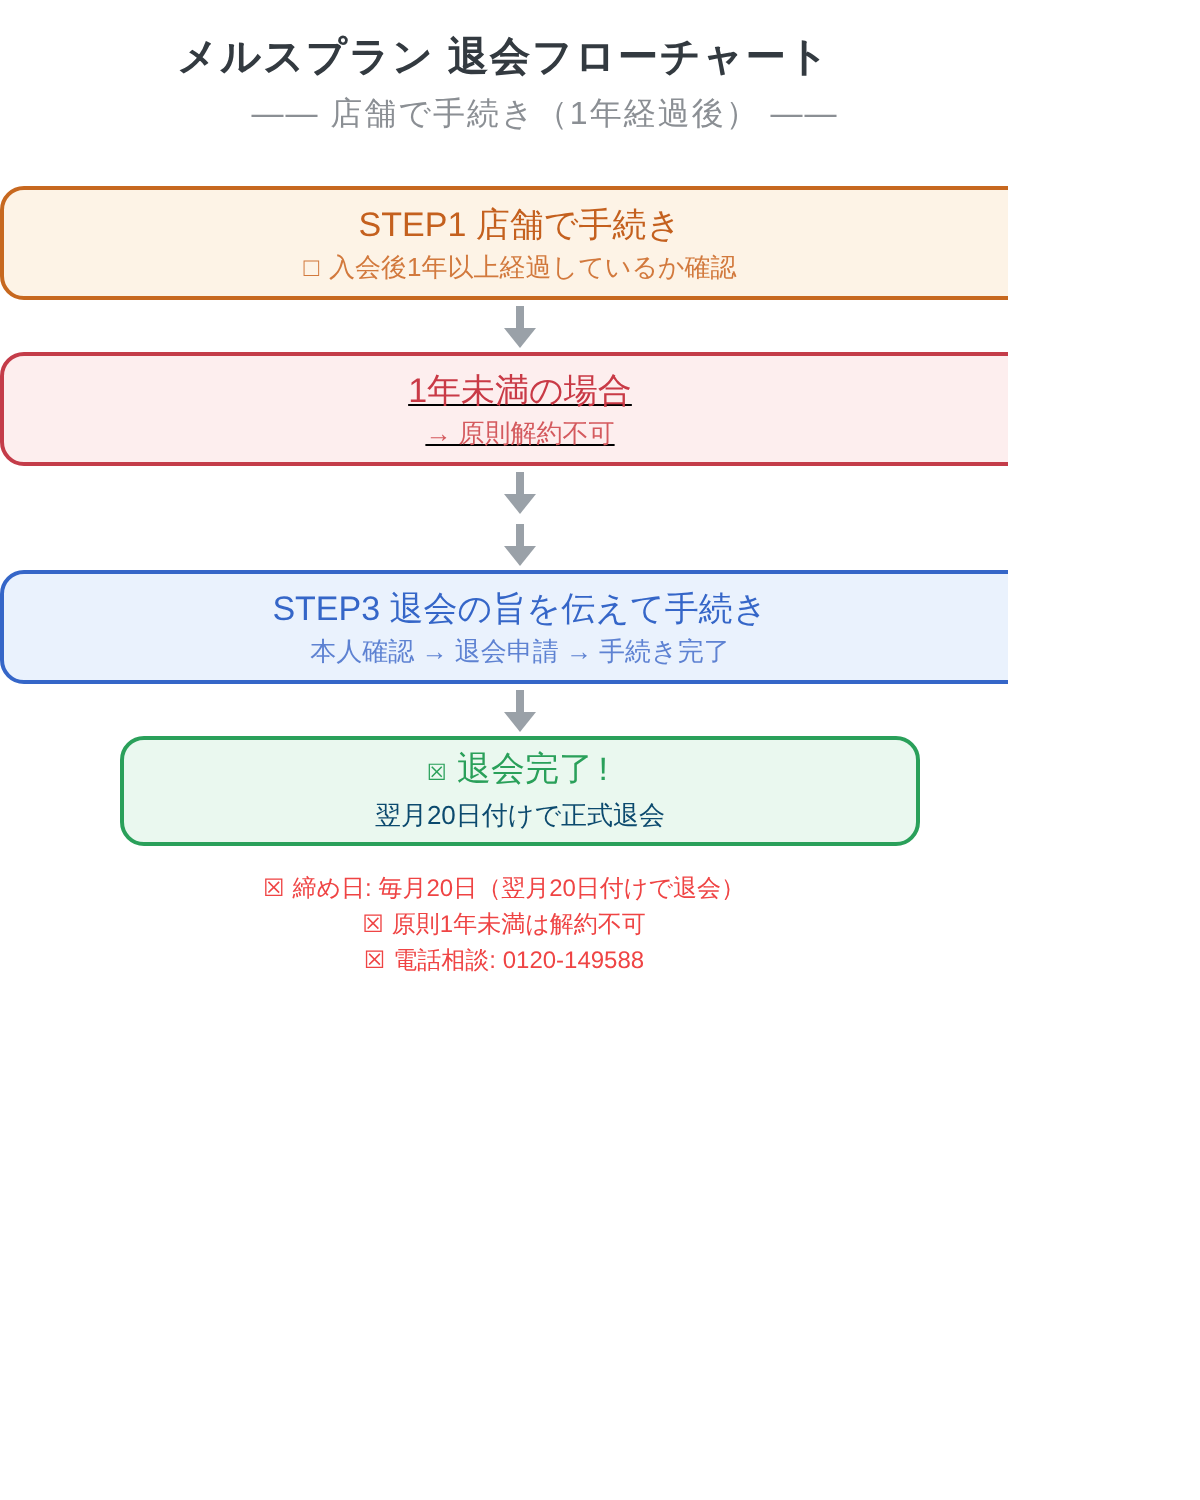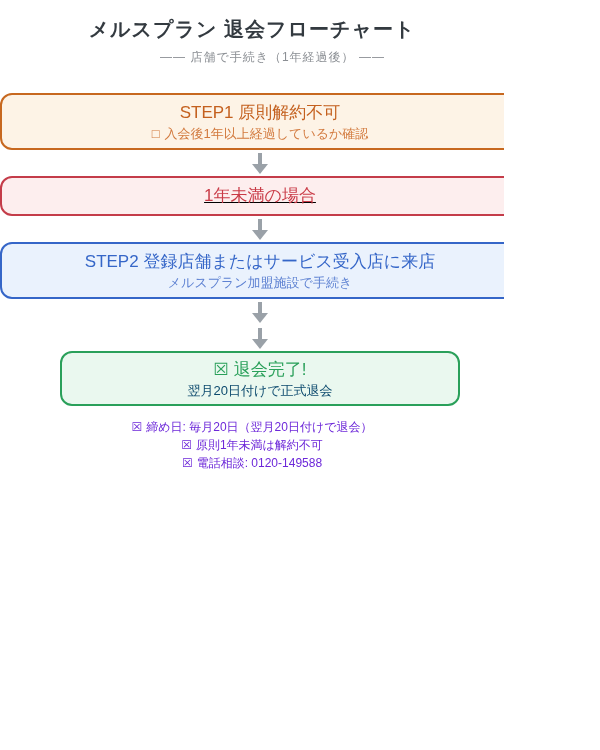--- a/index.html
+++ b/index.html
@@ -20,21 +20,21 @@
     margin: 0;
     padding-top: 17px;
     font-size: 20px;
     line-height: 24px;
     font-weight: 600;
     color: #333a40;
     letter-spacing: 1px;
   }
   .page-subtitle {
     margin-top: 9px;
-    font-size: 12px;
+    font-size: 16px;
     line-height: 15px;
     color: #8b8f94;
     letter-spacing: 1px;
     margin-left: 41px;
   }
   .flow {
     width: 520px;
     margin: 28px auto 0 auto;
   }
   .box {
@@ -67,21 +67,21 @@
 
   .box.red { border-color: #c43c49; background: #fdeeee; text-decoration: underline; }
   .box.red .box-title { color: #c93a46; }
   .box.red .box-line  { color: #d45a5e; }
 
   .box.blue { border-color: #3566c8; background: #eaf2fd; }
   .box.blue .box-title { color: #3566c8; }
   .box.blue .box-line  { color: #5e82d2; }
 
   .box.green { border-color: #2aa05a; background: #eaf8ef; width: 400px; margin: 0 auto; padding: 5px 8px; }
-  .box.green .box-title { color: #2aa05a; }
+  .box.green .box-title { color: #2aa05a; font-family: Liberation Mono, monospace; }
   .box.green .box-line  { color: #0c4a6e; }
 
   .arrow {
     height: 26px;
     display: flex;
     flex-direction: column;
     align-items: center;
     justify-content: center;
   }
   .arrow .stem {
@@ -93,63 +93,64 @@
     width: 0;
     height: 0;
     border-left: 8px solid transparent;
     border-right: 8px solid transparent;
     border-top: 10px solid #9aa1a8;
   }
   .notes {
     margin-top: 12px;
     font-size: 12px;
     line-height: 18px;
-    color: #6d28d9;
+    color: #ef4444;
   }
   .note-row .inline-icon { margin-right: 4px; }
 </style>
 </head>
 <body>
 
 <div class="page">
 
   <h1 class="page-title">メルスプラン 退会フローチャート</h1>
   <div class="page-subtitle">—— 店舗で手続き（1年経過後） ——</div>
 
   <div class="flow">
 
     <div class="box orange">
-      <div class="box-title">STEP1 原則解約不可</div>
+      <div class="box-title">STEP1 店舗で手続き</div>
       <div class="box-line"><span class="inline-icon">□</span><span>入会後1年以上経過しているか確認</span></div>
     </div>
 
     <div class="arrow">
       <div class="stem"></div>
       <div class="head"></div>
     </div>
 
     <div class="box red">
       <div class="box-title">1年未満の場合</div>
+      <div class="box-line">→ 原則解約不可</div>
     </div>
 
     <div class="arrow">
       <div class="stem"></div>
       <div class="head"></div>
     </div>
 
-    <div class="box blue">
-      <div class="box-title">STEP2 登録店舗またはサービス受入店に来店</div>
-      <div class="box-line">メルスプラン加盟施設で手続き</div>
-    </div>
 
     <div class="arrow">
       <div class="stem"></div>
       <div class="head"></div>
     </div>
 
+    <div class="box blue">
+      <div class="box-title">STEP3 退会の旨を伝えて手続き</div>
+      <div class="box-line">本人確認 → 退会申請 → 手続き完了</div>
+    </div>
 
     <div class="arrow">
       <div class="stem"></div>
       <div class="head"></div>
     </div>
 
     <div class="box green">
       <div class="box-title"><span class="inline-icon">☒</span><span>退会完了!</span></div>
       <div class="box-line">翌月20日付けで正式退会</div>
     </div>

